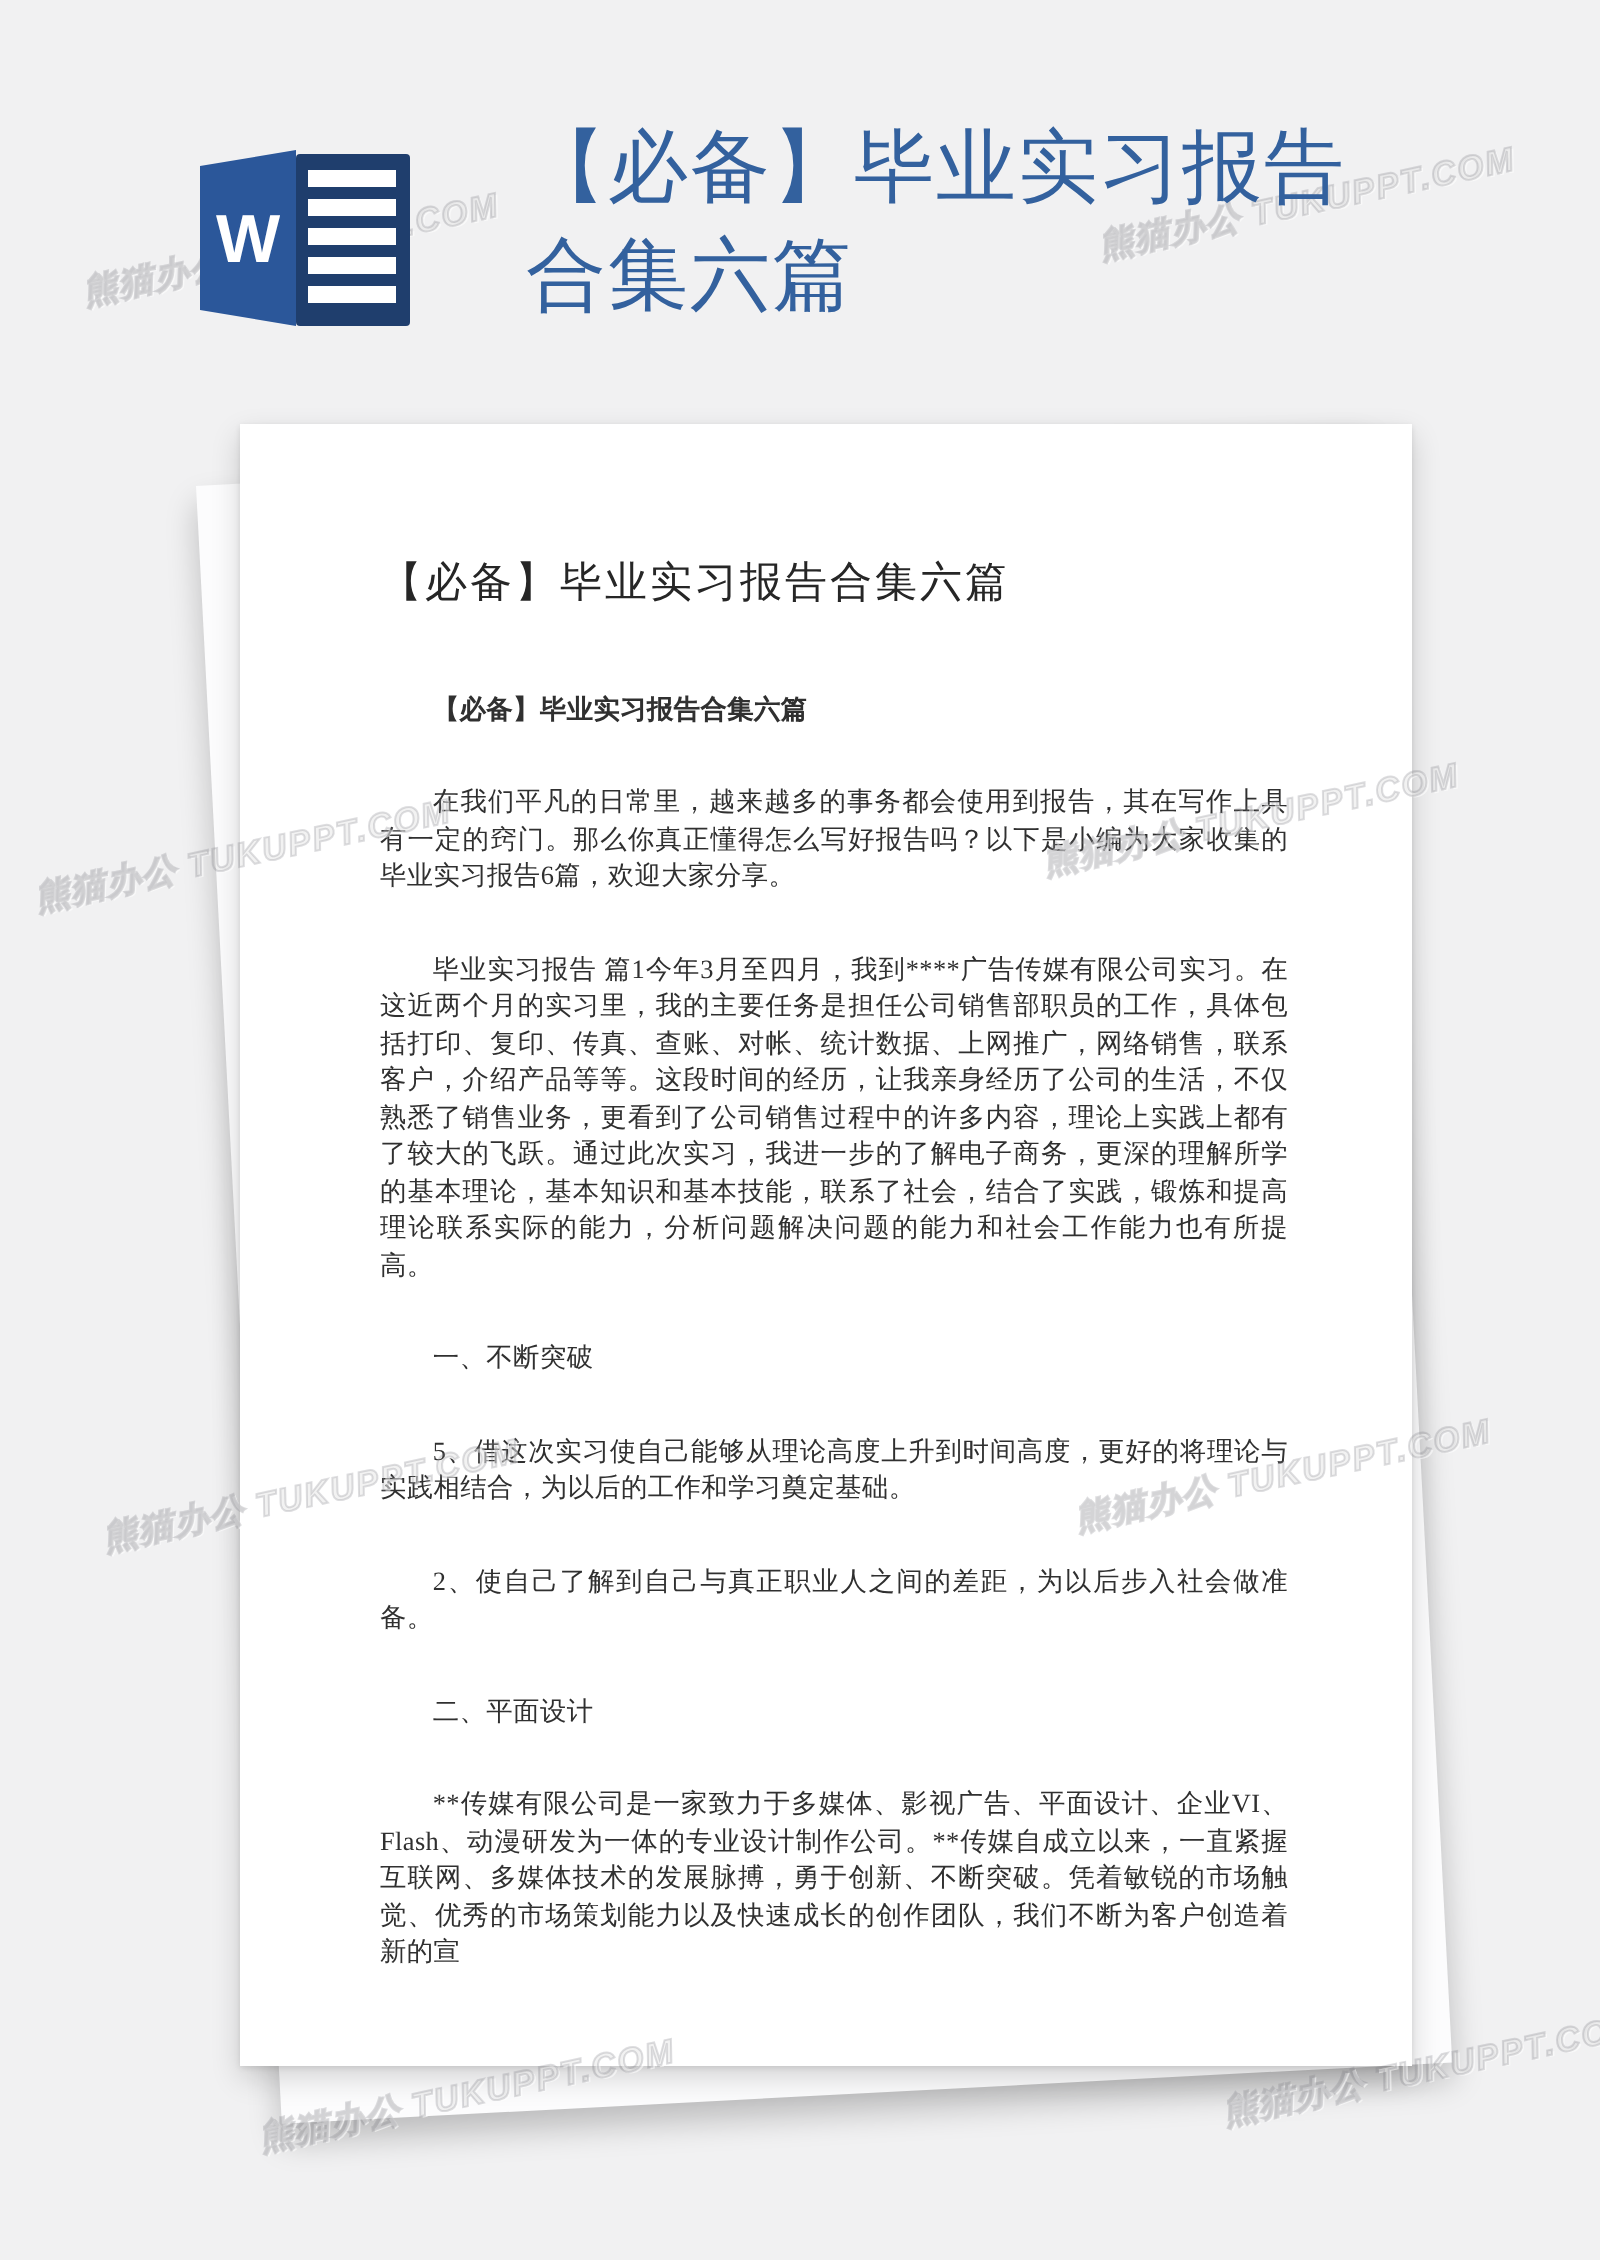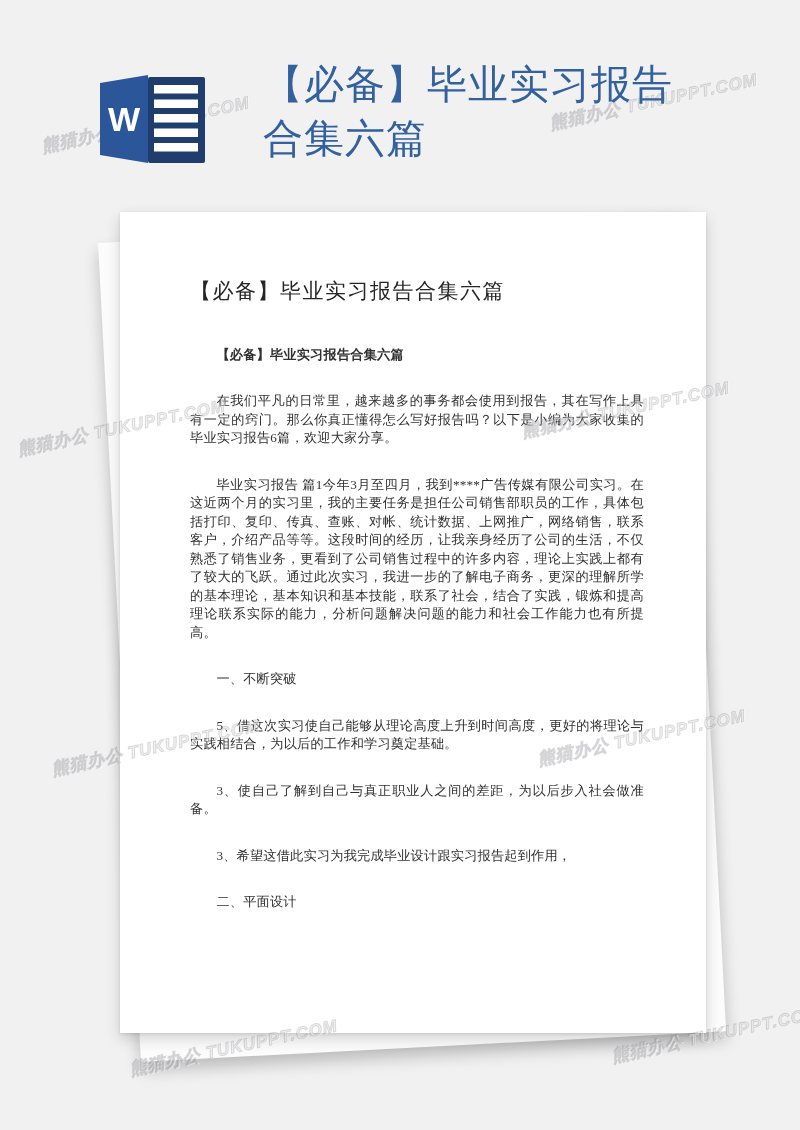--- a/index.html
+++ b/index.html
@@ -68,23 +68,23 @@
   <div class="page-back"></div>
 
   <div class="page">
     <div class="doc">
       <div class="doc-title">【必备】毕业实习报告合集六篇</div>
       <p class="doc-subtitle">【必备】毕业实习报告合集六篇</p>
       <p>在我们平凡的日常里，越来越多的事务都会使用到报告，其在写作上具有一定的窍门。那么你真正懂得怎么写好报告吗？以下是小编为大家收集的毕业实习报告6篇，欢迎大家分享。</p>
       <p>毕业实习报告 篇1今年3月至四月，我到****广告传媒有限公司实习。在这近两个月的实习里，我的主要任务是担任公司销售部职员的工作，具体包括打印、复印、传真、查账、对帐、统计数据、上网推广，网络销售，联系客户，介绍产品等等。这段时间的经历，让我亲身经历了公司的生活，不仅熟悉了销售业务，更看到了公司销售过程中的许多内容，理论上实践上都有了较大的飞跃。通过此次实习，我进一步的了解电子商务，更深的理解所学的基本理论，基本知识和基本技能，联系了社会，结合了实践，锻炼和提高理论联系实际的能力，分析问题解决问题的能力和社会工作能力也有所提高。</p>
       <p>一、不断突破</p>
       <p>5、借这次实习使自己能够从理论高度上升到时间高度，更好的将理论与实践相结合，为以后的工作和学习奠定基础。</p>
-      <p>3、使自己了解到自己与真正职业人之间的差距，为以后步入社会做准备。</p>
-      <p>3、希望这借此实习为我完成毕业设计跟实习报告起到作用，</p>
+      <p>2、使自己了解到自己与真正职业人之间的差距，为以后步入社会做准备。</p>
       <p>二、平面设计</p>
+      <p>**传媒有限公司是一家致力于多媒体、影视广告、平面设计、企业VI、Flash、动漫研发为一体的专业设计制作公司。**传媒自成立以来，一直紧握互联网、多媒体技术的发展脉搏，勇于创新、不断突破。凭着敏锐的市场触觉、优秀的市场策划能力以及快速成长的创作团队，我们不断为客户创造着新的宣</p>
     </div>
   </div>
 
   <span class="wm" style="left:42px;top:135px">熊猫办公 TUKUPPT.COM</span>
   <span class="wm" style="left:550px;top:112px">熊猫办公 TUKUPPT.COM</span>
   <span class="wm" style="left:18px;top:438px">熊猫办公 TUKUPPT.COM</span>
   <span class="wm" style="left:522px;top:420px">熊猫办公 TUKUPPT.COM</span>
   <span class="wm" style="left:52px;top:758px">熊猫办公 TUKUPPT.COM</span>
   <span class="wm" style="left:538px;top:748px">熊猫办公 TUKUPPT.COM</span>
   <span class="wm" style="left:130px;top:1058px">熊猫办公 TUKUPPT.COM</span>

